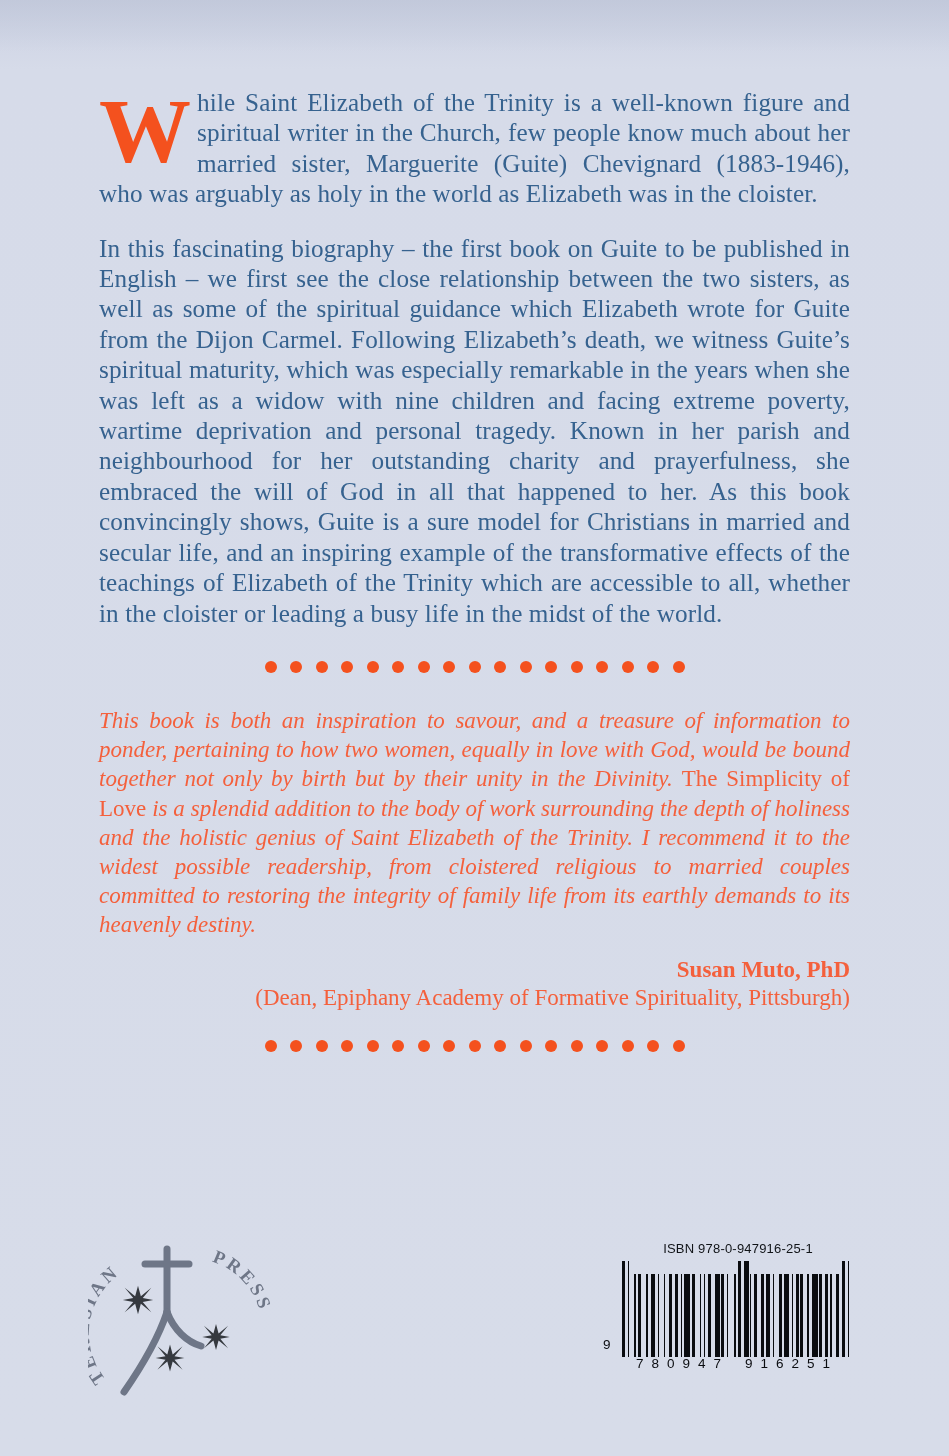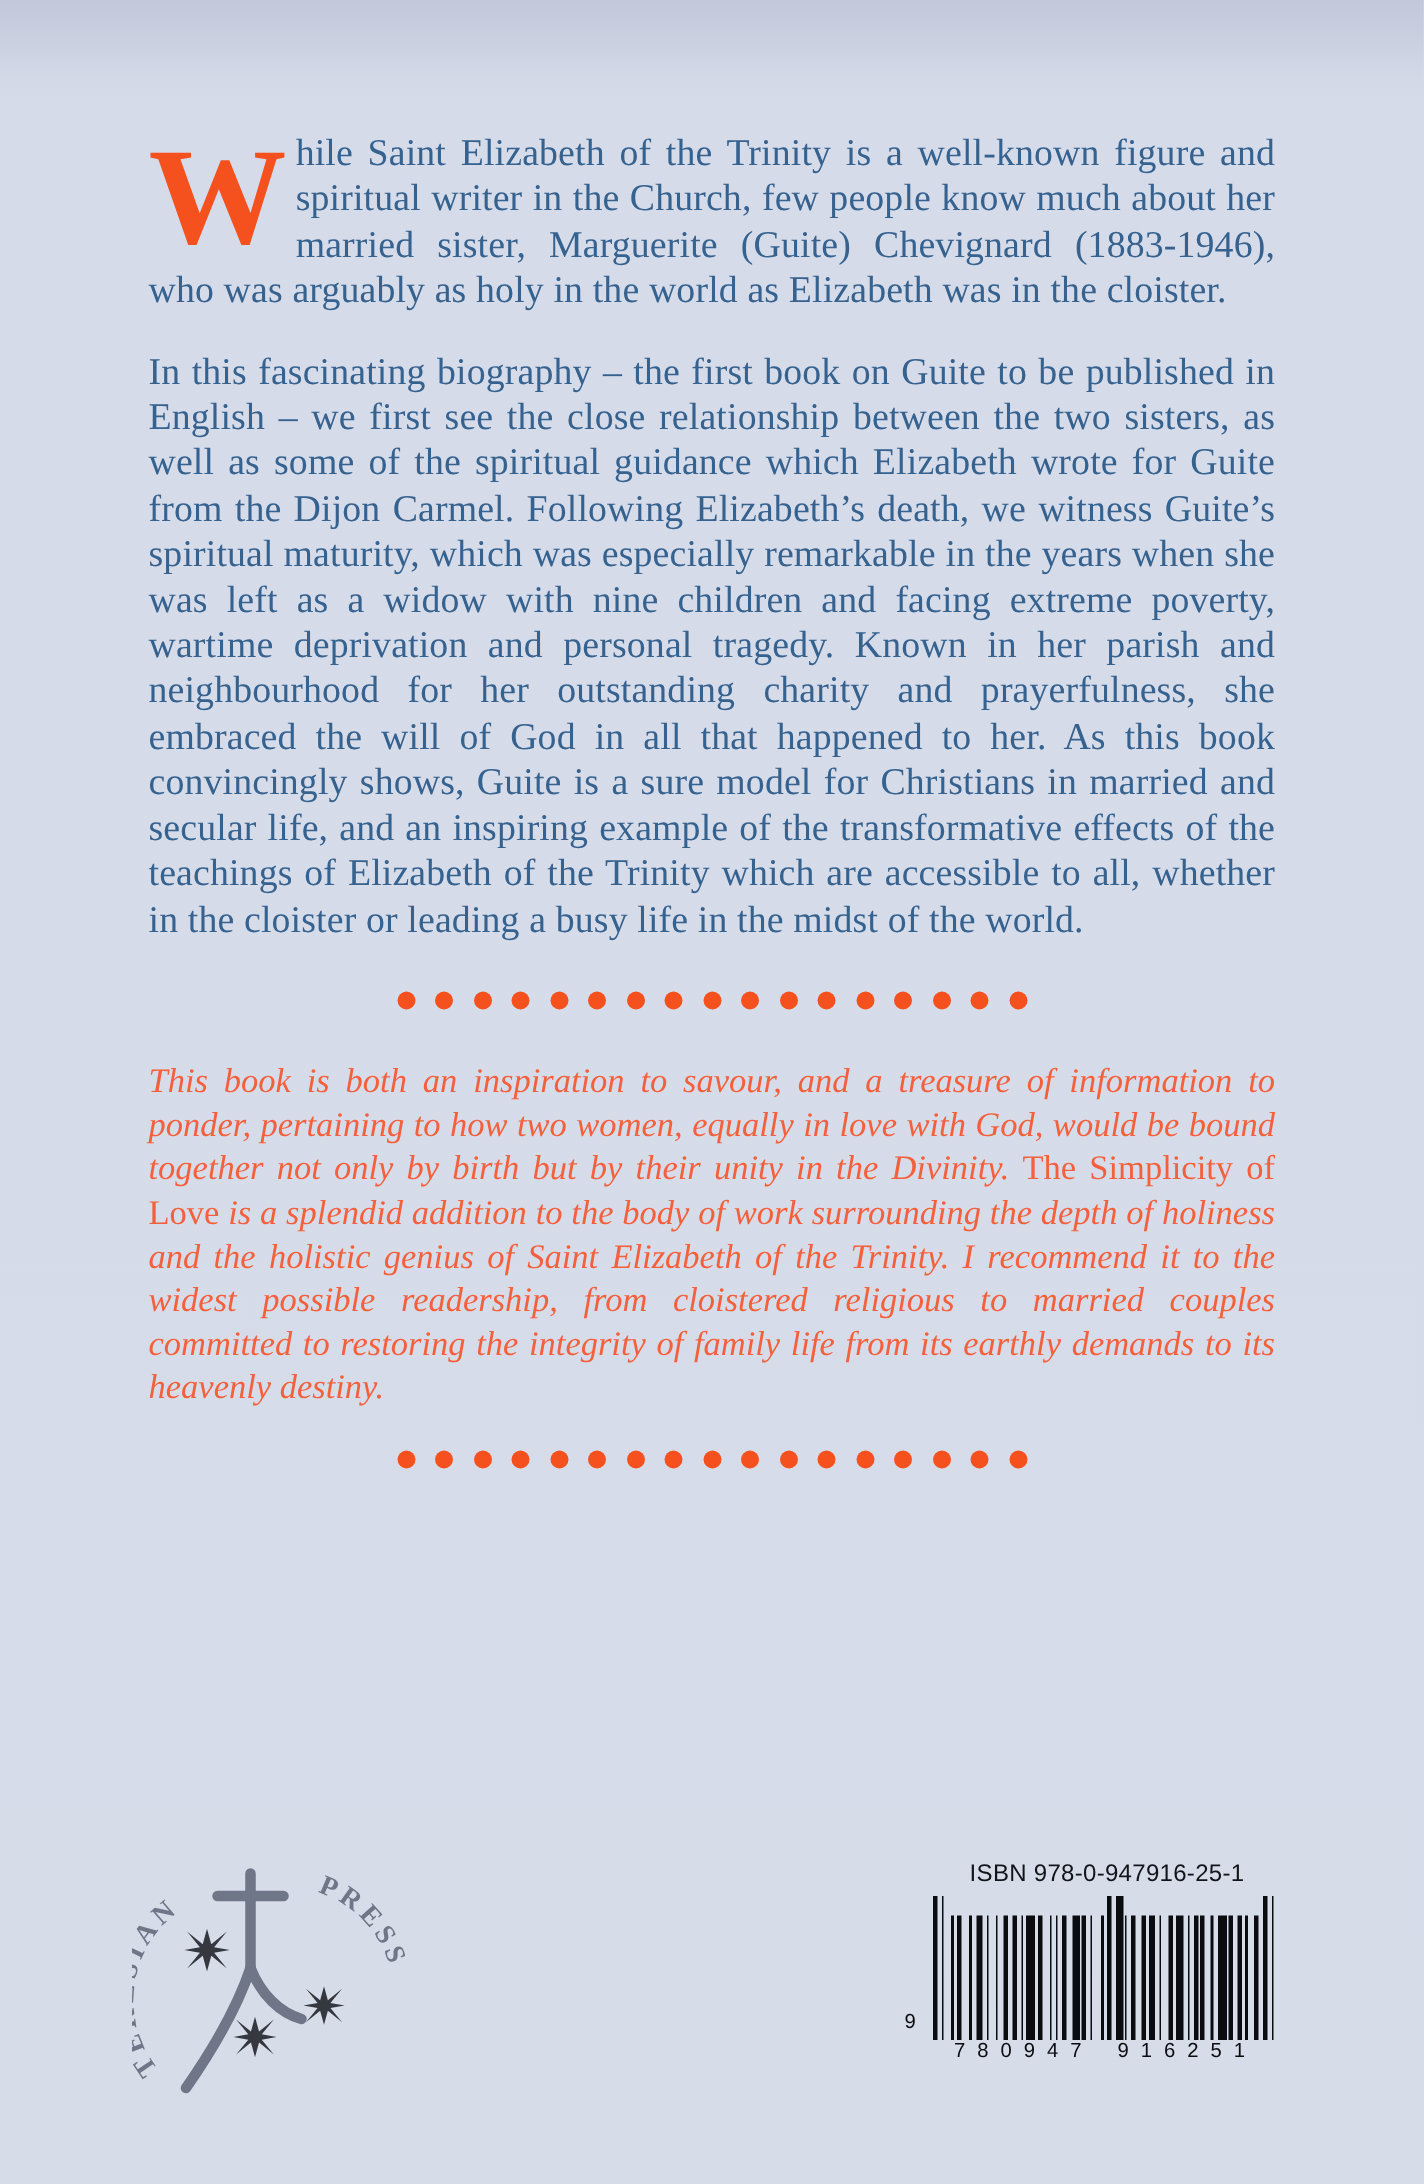--- a/index.html
+++ b/index.html
@@ -133,21 +133,21 @@
   }
 
   .barcode-box {
     position: absolute;
     left: 622px;
     top: 1241px;
     width: 232px;
   }
   .isbn-line {
     font-family: "Liberation Sans", "DejaVu Sans", sans-serif;
-    font-size: 16px;
+    font-size: 13px;
     color: #111418;
     letter-spacing: 0.2px;
     text-align: center;
     margin-bottom: 5px;
     white-space: nowrap;
   }
   .barcode-wrap {
     position: relative;
     width: 232px;
   }
@@ -224,20 +224,22 @@
       <span class="dot"></span>
       <span class="dot"></span>
       <span class="dot"></span>
       <span class="dot"></span>
       <span class="dot"></span>
     </div>
 
     <p class="quote"><span>This book is both an inspiration to savour, and a treasure of information to ponder, pertaining to how two women, equally in love with God, would be bound together not only by birth but by their unity in the Divinity. </span><span class="roman">The Simplicity of Love</span><span> is a splendid addition to the body of work surrounding the depth of holiness and the holistic genius of Saint Elizabeth of the Trinity. I recommend it to the widest possible readership, from cloistered religious to married couples committed to restoring the integrity of family life from its earthly demands to its heavenly destiny.</span></p>
 
     <div class="attrib">
+      <span class="name">Susan Muto, PhD</span>
+      <span class="org">(Dean, Epiphany Academy of Formative Spirituality, Pittsburgh)</span>
     </div>
 
     <div class="divider divider-bottom">
       <span class="dot"></span>
       <span class="dot"></span>
       <span class="dot"></span>
       <span class="dot"></span>
       <span class="dot"></span>
       <span class="dot"></span>
       <span class="dot"></span>

